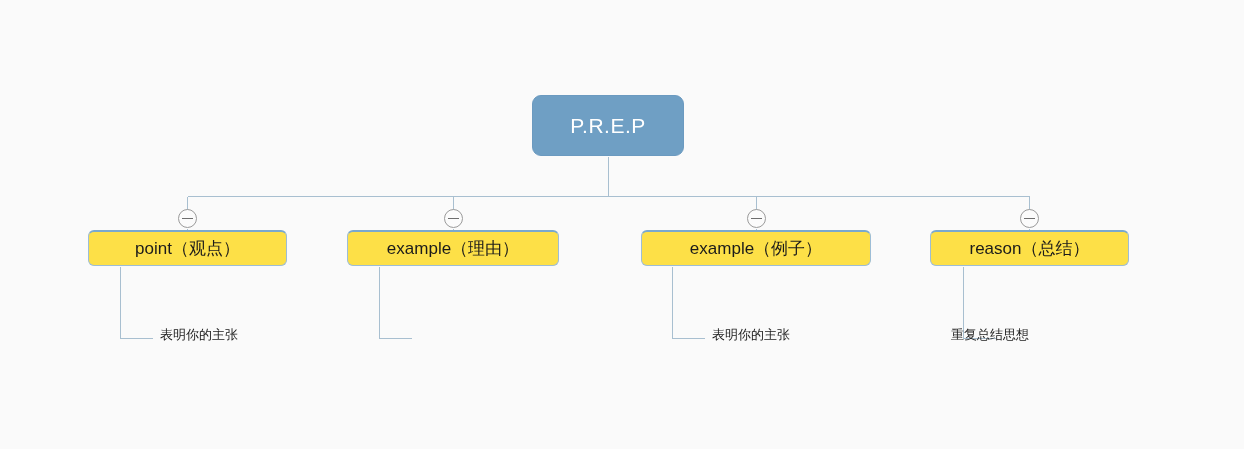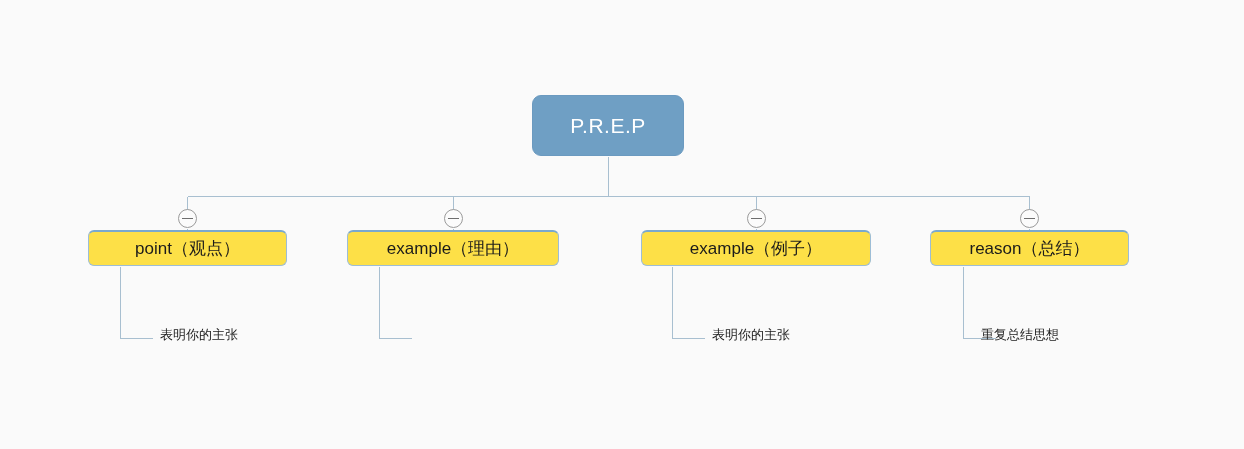--- a/index.html
+++ b/index.html
@@ -143,15 +143,15 @@
   </div>
   <div class="child-node" style="left:641px; width:230px;">
     <span>example（例子）</span>
   </div>
   <div class="child-node" style="left:930px; width:199px;">
     <span>reason（总结）</span>
   </div>
 
   <div class="leaf-label" style="left:160px;">表明你的主张</div>
   <div class="leaf-label" style="left:712px;">表明你的主张</div>
-  <div class="leaf-label" style="left:981px;">重复总结思想</div>
+  <div class="leaf-label" style="left:951px;">重复总结思想</div>
 
 </div>
 
 </body></html>

